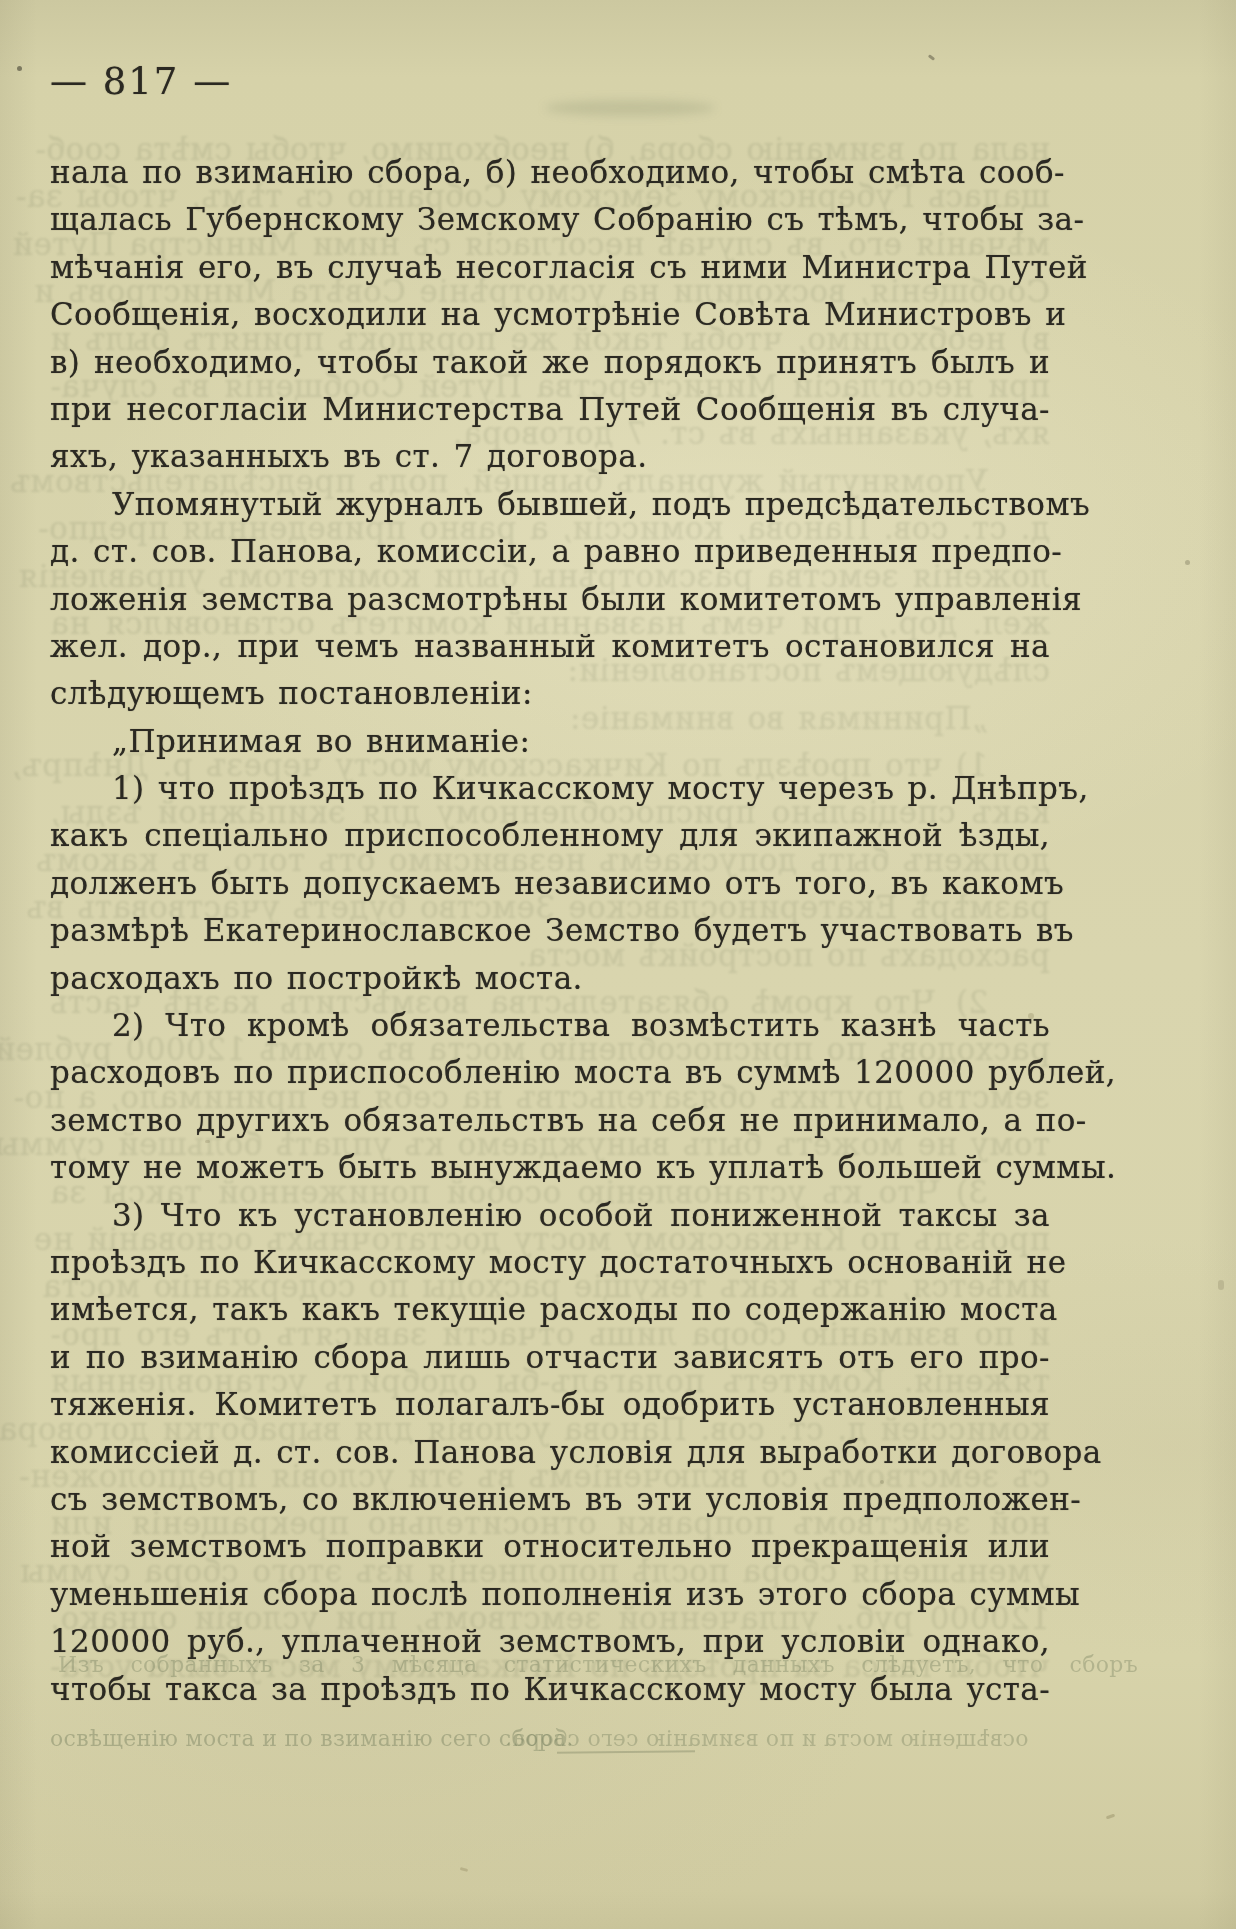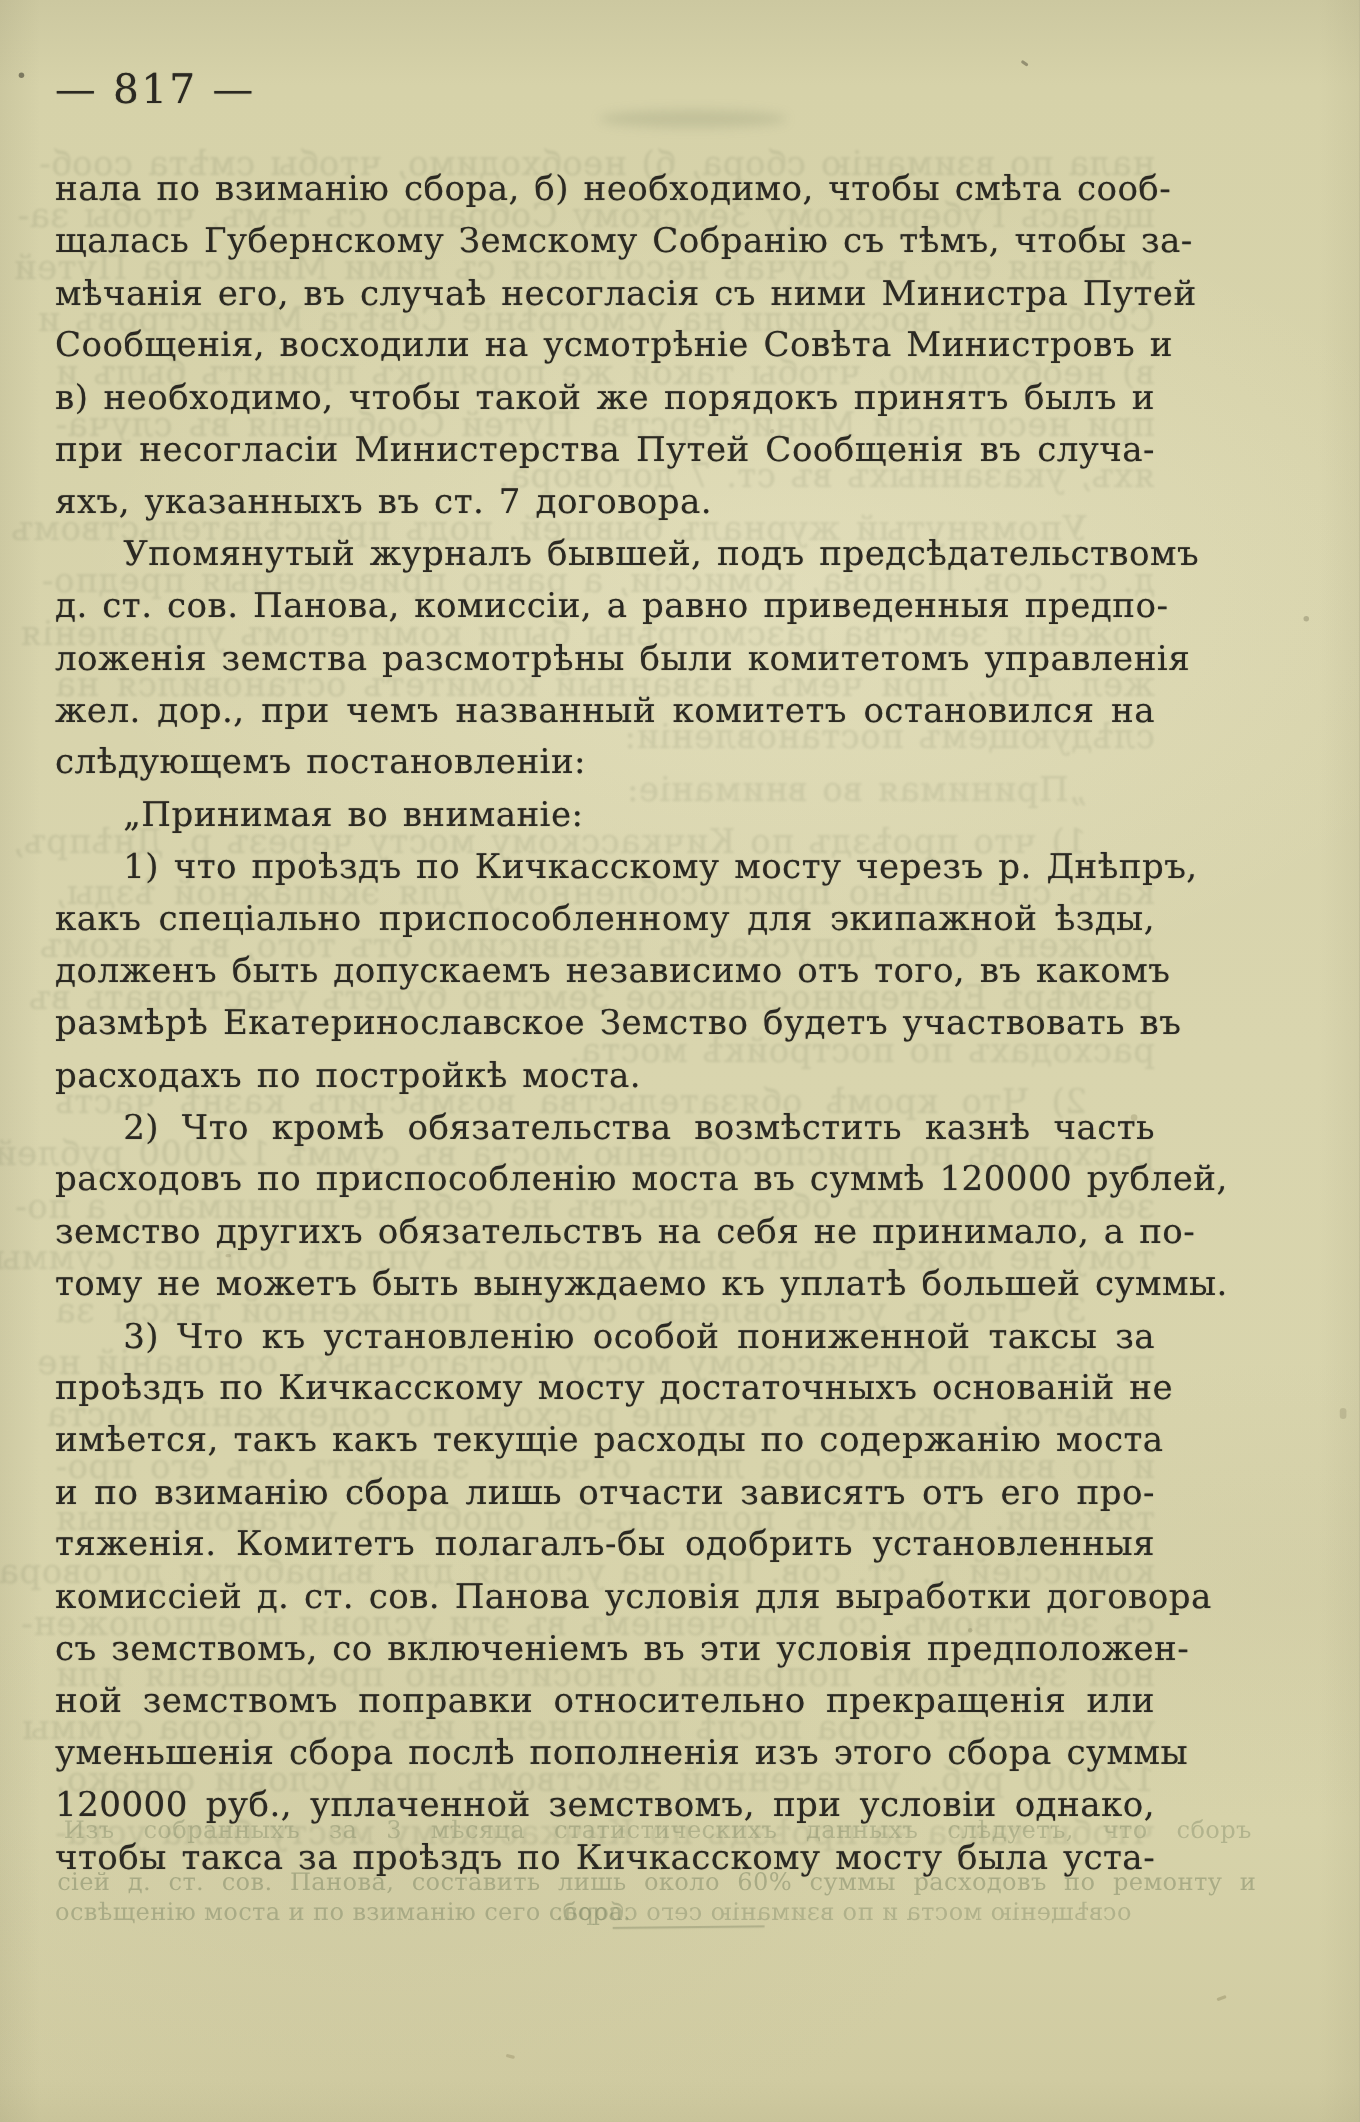--- a/index.html
+++ b/index.html
@@ -214,21 +214,20 @@
       <div class="line">ной земствомъ поправки относительно прекращенія или</div>
 
       <div class="line">уменьшенія сбора послѣ пополненія изъ этого сбора суммы</div>
 
       <div class="line">120000 руб., уплаченной земствомъ, при условіи однако,</div>
 
       <div class="line">чтобы такса за проѣздъ по Кичкасскому мосту была уста-</div>
     </div>
 
   <div class="st st1">Изъ собранныхъ за 3 мѣсяца статистическихъ данныхъ слѣдуетъ, что сборъ</div>
-  <div class="st st2">сіей д. ст. сов. Панова, составить лишь около 60% суммы расходовъ по ремонту и</div>
   <div class="st st3">освѣщенію моста и по взиманію сего сбора.</div>
   <div class="st st3m">освѣщенію моста и по взиманію сего сбора.</div>
   <div class="st-rule"></div>
 
   <div class="speck" style="left:17px;top:66px;width:5px;height:5px;background:rgba(55,52,40,0.55);"></div>
   <div class="speck" style="left:928px;top:56px;width:7px;height:3px;background:rgba(70,66,50,0.45);transform:rotate(35deg);border-radius:2px;"></div>
   <div class="speck" style="left:1106px;top:1815px;width:9px;height:3px;background:rgba(130,120,80,0.35);transform:rotate(-20deg);border-radius:2px;"></div>
   <div class="speck" style="left:460px;top:1868px;width:8px;height:3px;background:rgba(130,120,80,0.30);transform:rotate(15deg);border-radius:2px;"></div>
   <div class="speck" style="left:1028px;top:1013px;width:6px;height:6px;background:rgba(120,110,70,0.25);"></div>
   <div class="speck" style="left:1185px;top:560px;width:5px;height:5px;background:rgba(90,85,60,0.30);"></div>

